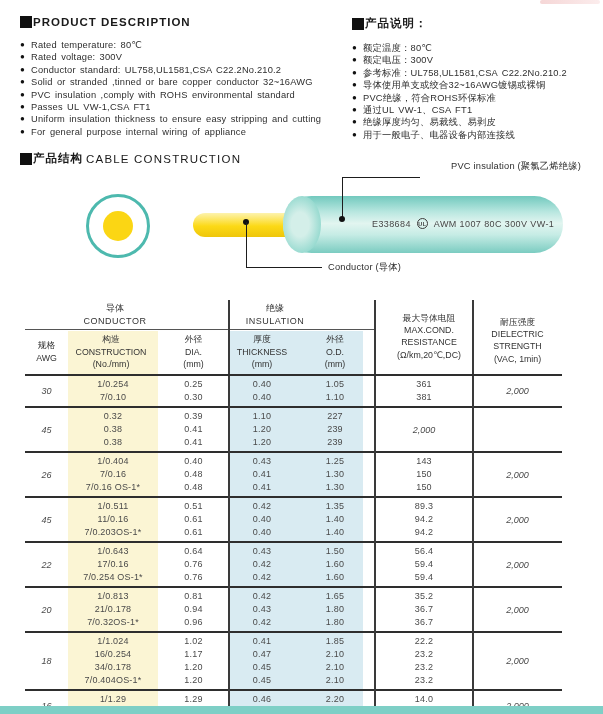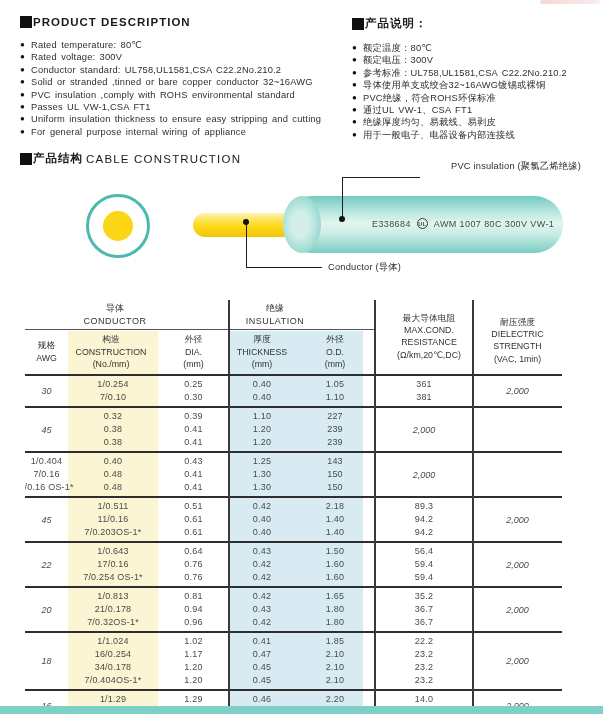--- a/index.html
+++ b/index.html
@@ -284,20 +284,21 @@
             <div class="tline">1.20</div>
           </div>
           <div class="cellstack">
             <div class="tline">227</div>
             <div class="tline">239</div>
             <div class="tline">239</div>
           </div>
           <div class="cellcenter">2,000</div>
         </div>
         <div class="rgroup">
+          <div class="cellcenter">26</div>
           <div class="cellstack">
             <div class="tline">1/0.404</div>
             <div class="tline">7/0.16</div>
             <div class="tline">7/0.16 OS-1*</div>
           </div>
           <div class="cellstack">
             <div class="tline">0.40</div>
             <div class="tline">0.48</div>
             <div class="tline">0.48</div>
           </div>
@@ -329,21 +330,21 @@
             <div class="tline">0.51</div>
             <div class="tline">0.61</div>
             <div class="tline">0.61</div>
           </div>
           <div class="cellstack">
             <div class="tline">0.42</div>
             <div class="tline">0.40</div>
             <div class="tline">0.40</div>
           </div>
           <div class="cellstack">
-            <div class="tline">2.18</div>
+            <div class="tline">1.35</div>
             <div class="tline">1.40</div>
             <div class="tline">1.40</div>
           </div>
           <div class="cellstack">
             <div class="tline">89.3</div>
             <div class="tline">94.2</div>
             <div class="tline">94.2</div>
           </div>
           <div class="cellcenter">2,000</div>
         </div>

